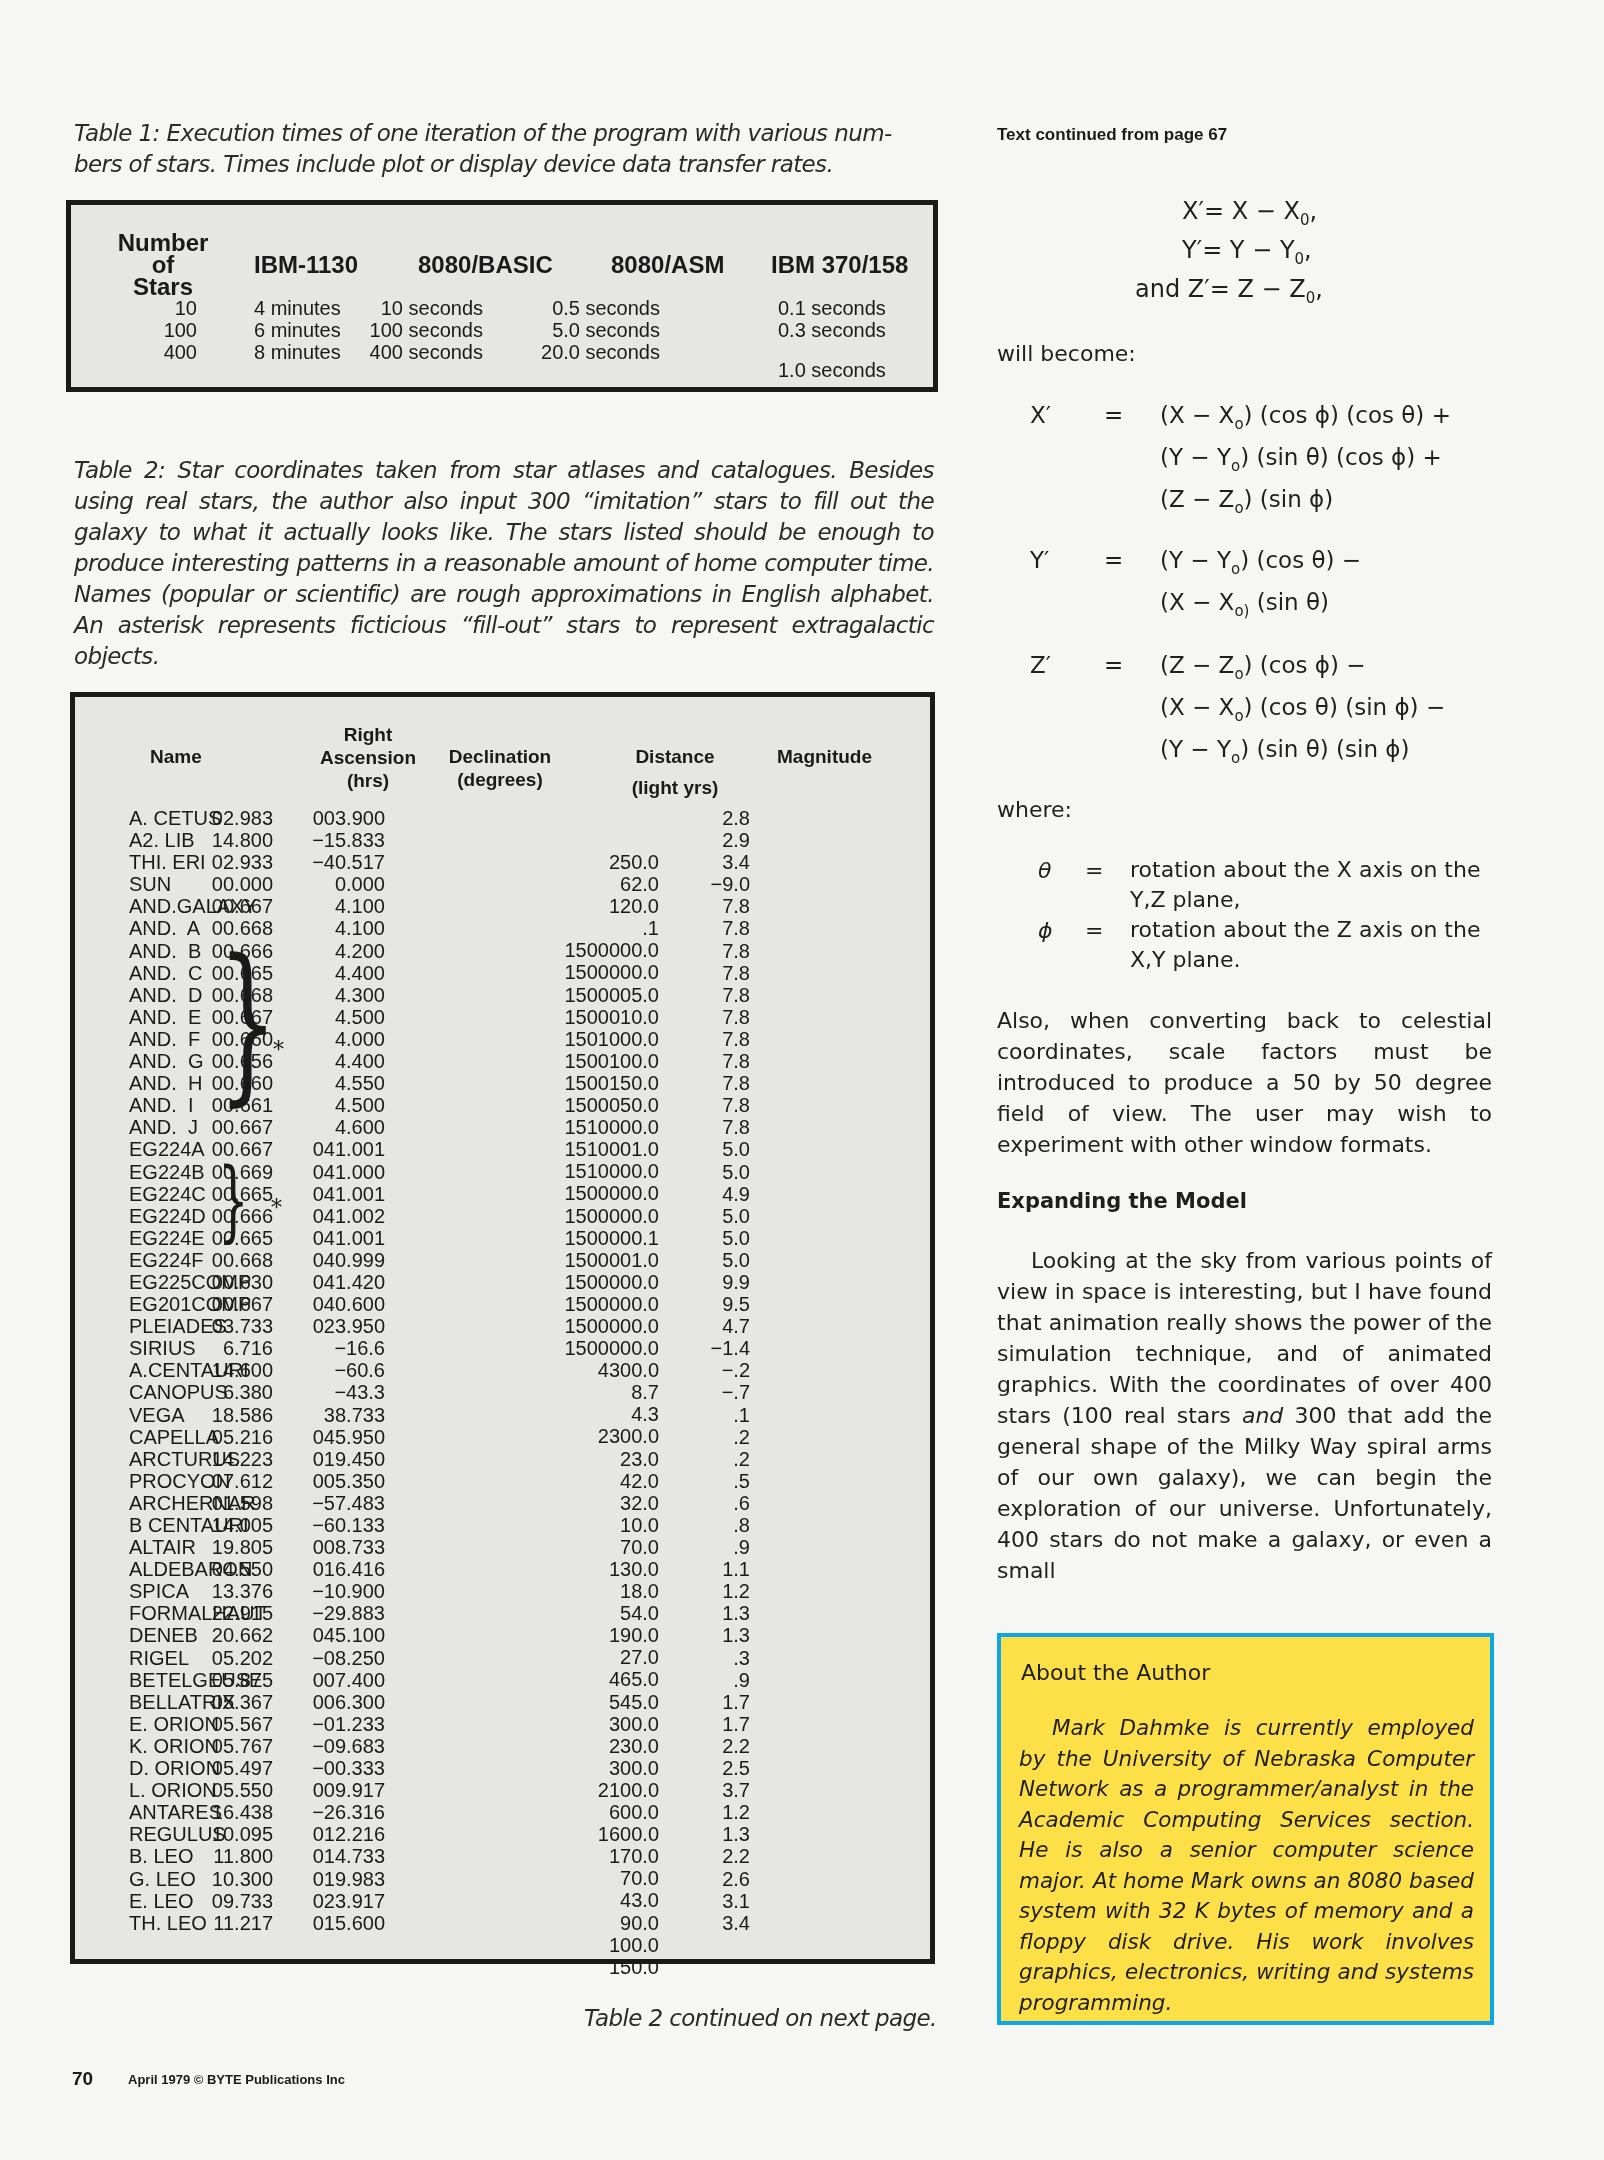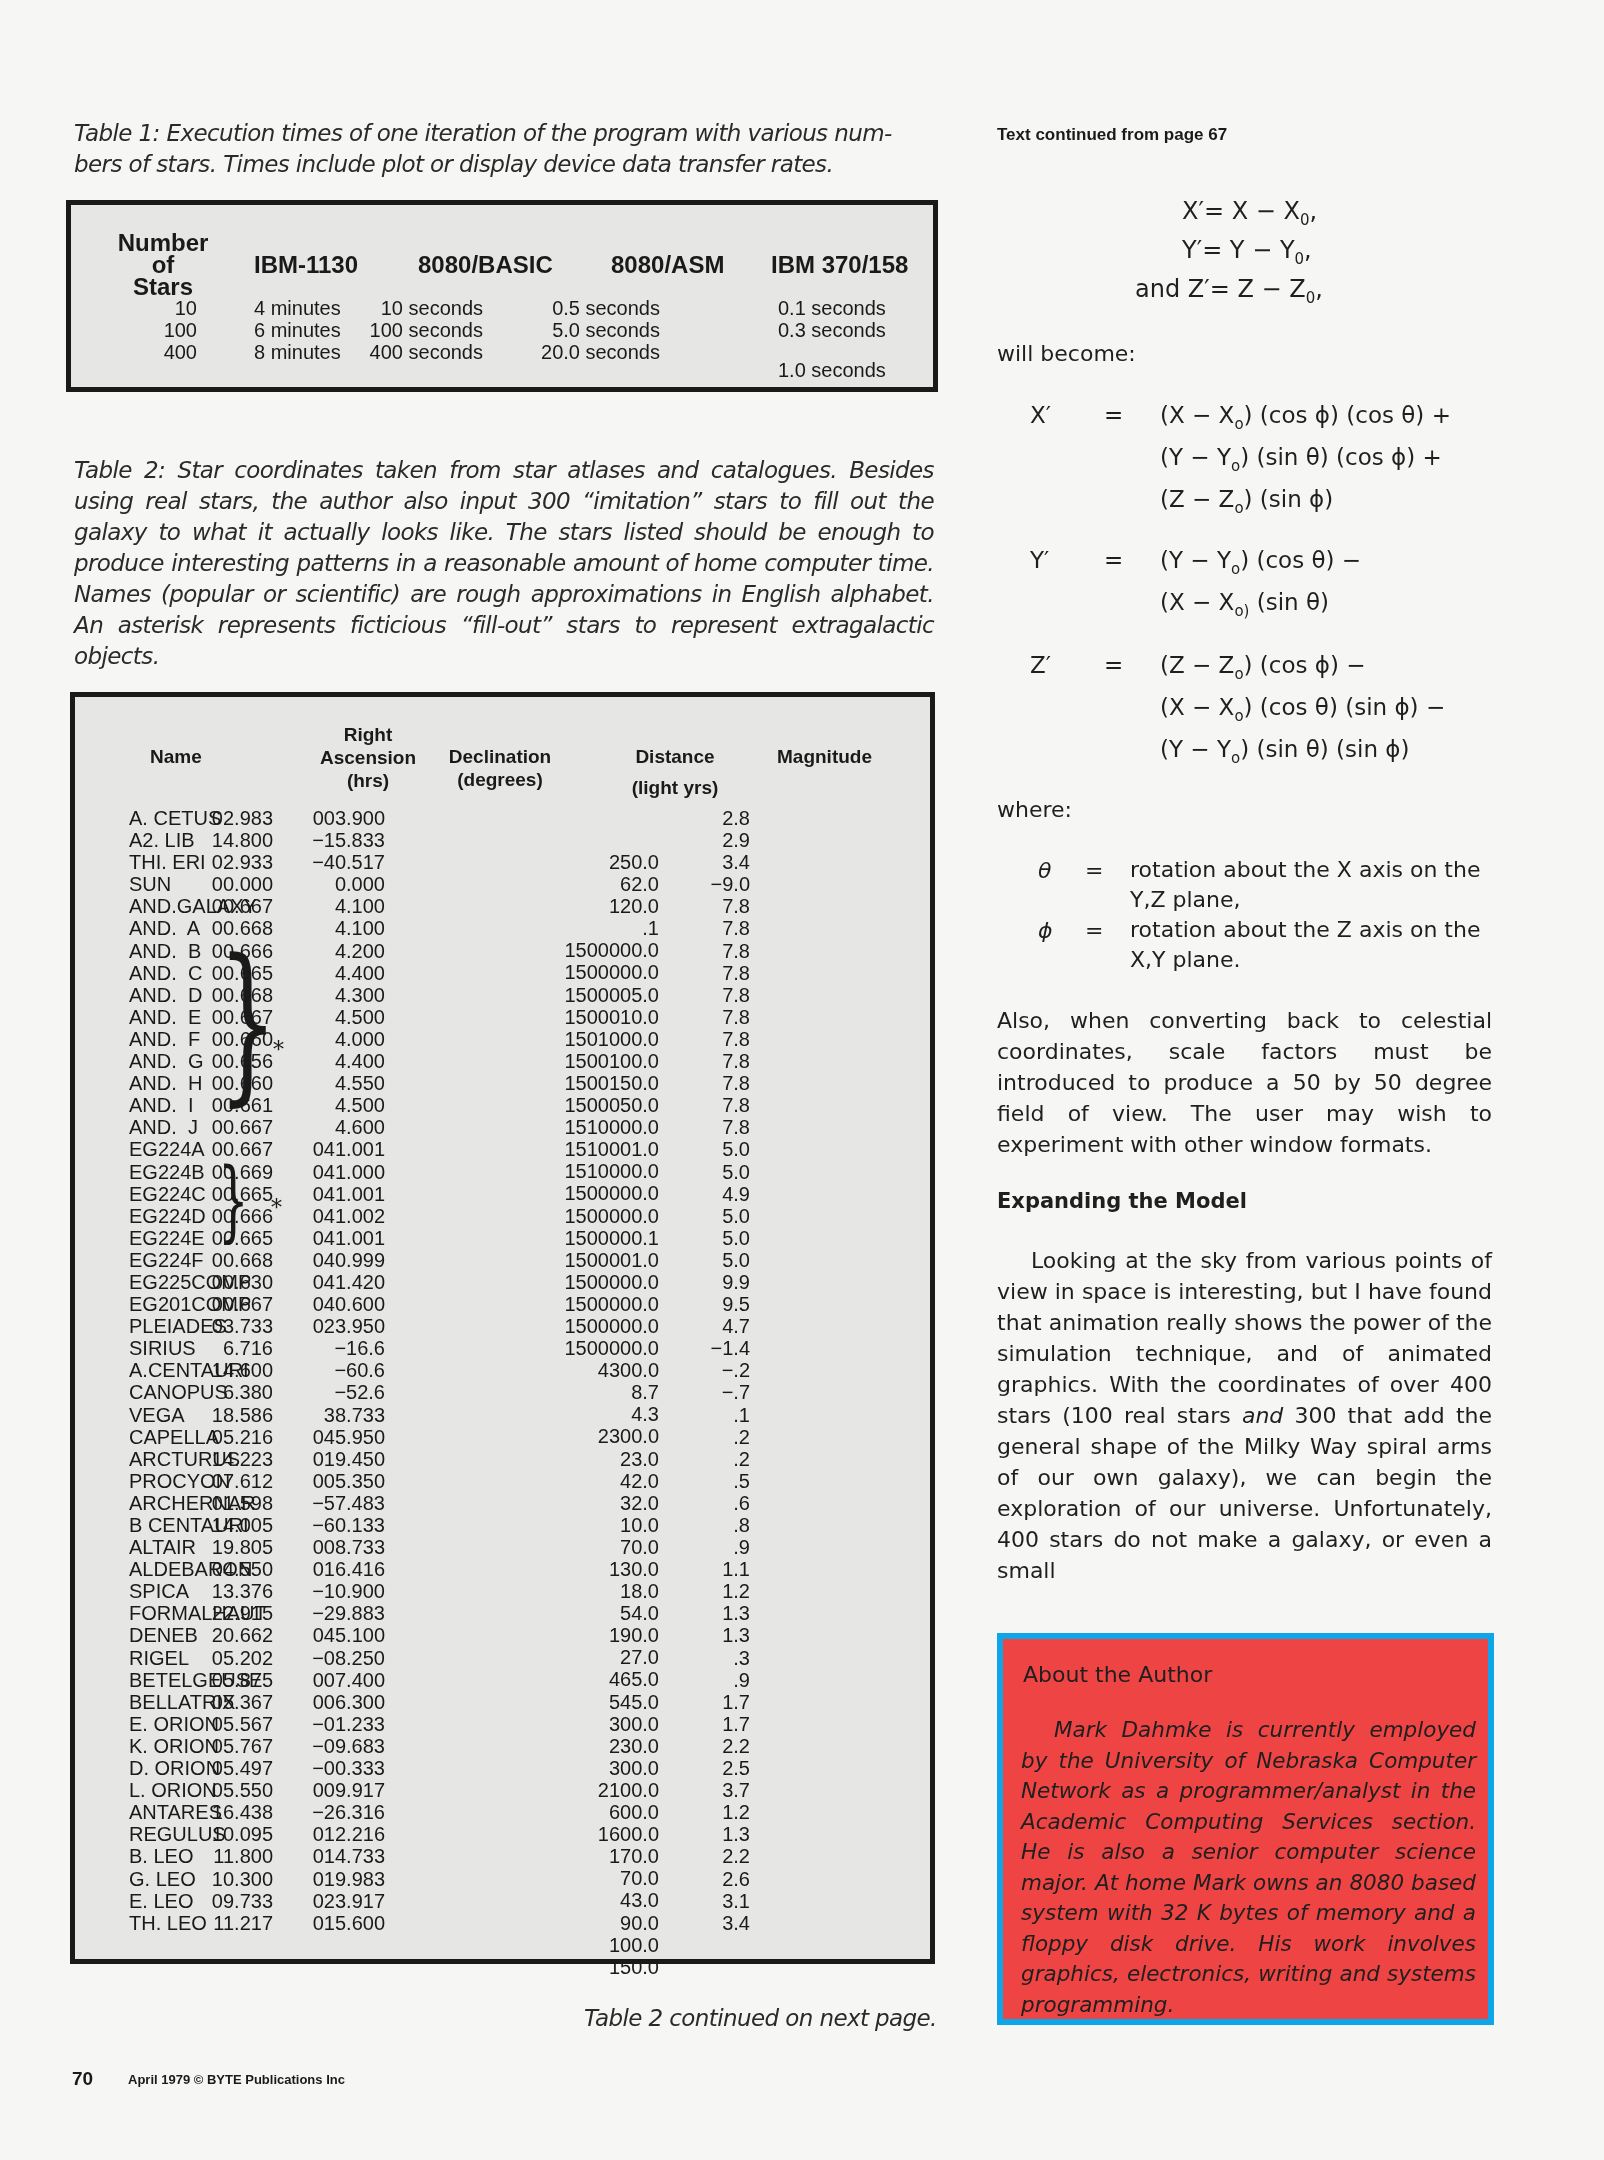--- a/index.html
+++ b/index.html
@@ -47,21 +47,21 @@
   .rc-justify { text-align: justify; text-align-last: left; }
   .bold-sans { font-family: "Liberation Sans", sans-serif; font-weight: bold; }
   .eq { font-family: "DejaVu Sans", sans-serif; font-size: 23px; line-height: 40px; color: #1f1f1f; }
   .eq .lhs { position: absolute; left: 0; }
   .eq .eqs { position: absolute; left: 74px; }
   .eq .rhs { position: absolute; left: 130px; white-space: pre; }
   sub { font-size: 15px; vertical-align: -6px; }
 
   .author-box {
     left: 997px; top: 1633px; width: 497px; height: 392px;
-    border: 6px solid #0ea5e9; box-sizing: border-box; background: #ef4444;
+    border: 4px solid #0ea5e9; box-sizing: border-box; background: #fde047;
   }
   .footer { font-family: "Liberation Sans", sans-serif; }
 </style>
 </head>
 <body>
 
 <div class="abs caption" style="left:74px; top:118px; width:870px;">
   <div>Table 1: Execution times of one iteration of the program with various num-</div>
   <div>bers of stars. Times include plot or display device data transfer rates.</div>
 </div>
@@ -302,21 +302,21 @@
       <div class="row">
         <span class="c-name">A.CENTAURI</span>
         <span class="c-ra">14.600</span>
         <span class="c-dec">−60.6</span>
         <span class="c-dist">4.3</span>
         <span class="c-mag">−.2</span>
       </div>
       <div class="row">
         <span class="c-name">CANOPUS</span>
         <span class="c-ra">6.380</span>
-        <span class="c-dec">−52.6</span>
+        <span class="c-dec">−43.3</span>
         <span class="c-dist">2300.0</span>
         <span class="c-mag">−.7</span>
       </div>
       <div class="row">
         <span class="c-name">VEGA</span>
         <span class="c-ra">18.586</span>
         <span class="c-dec">38.733</span>
         <span class="c-dist">23.0</span>
         <span class="c-mag">.1</span>
       </div>

